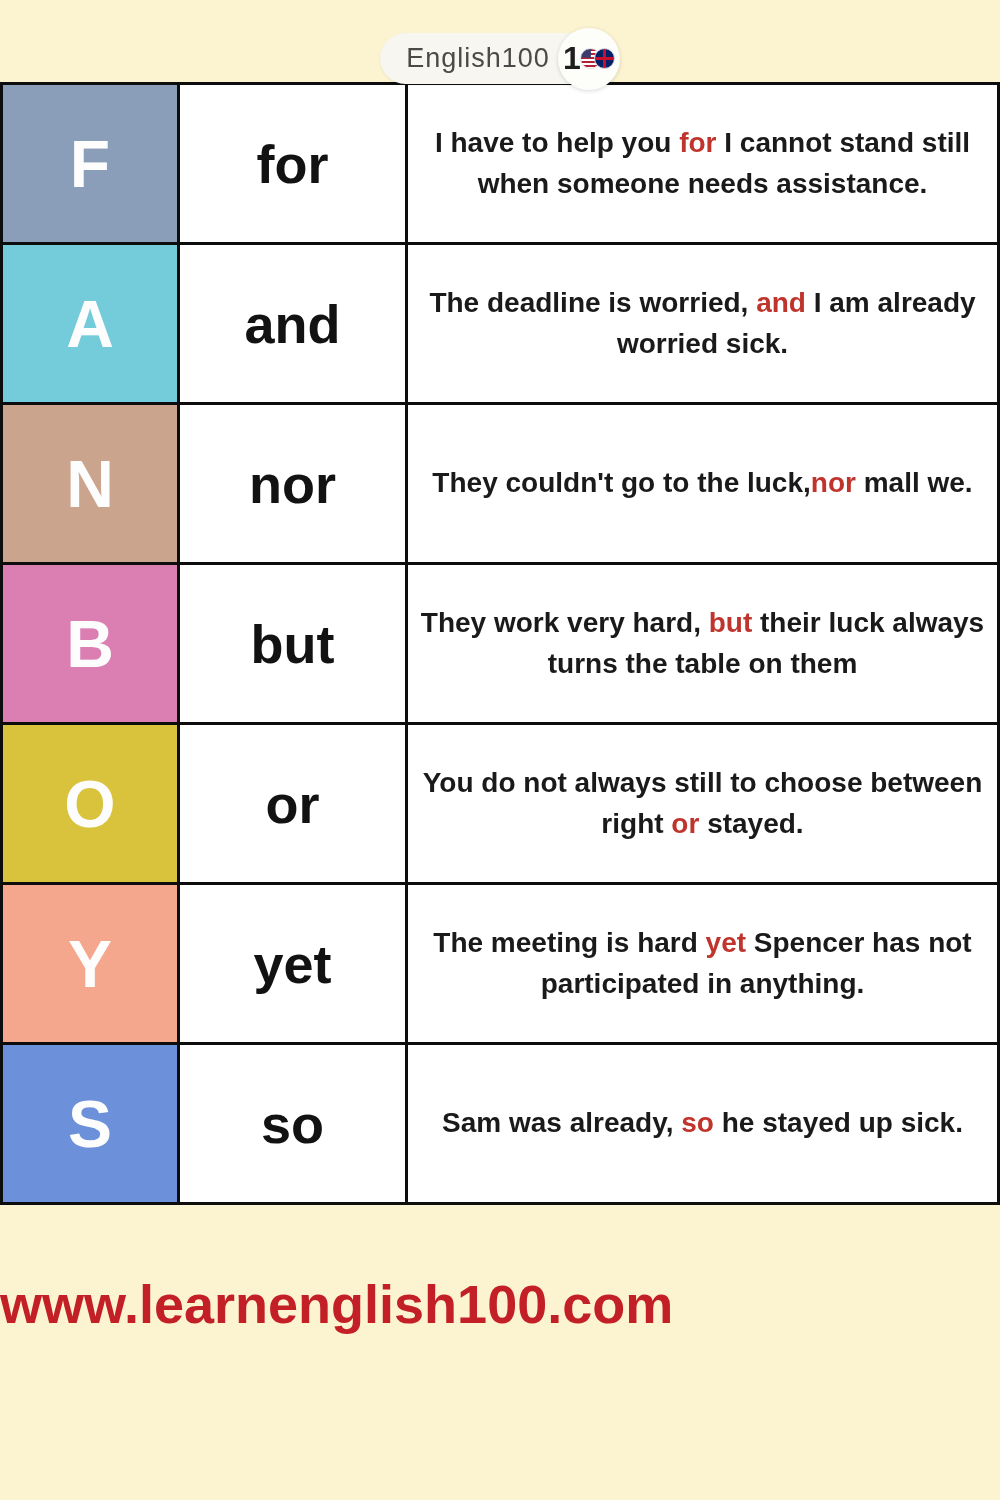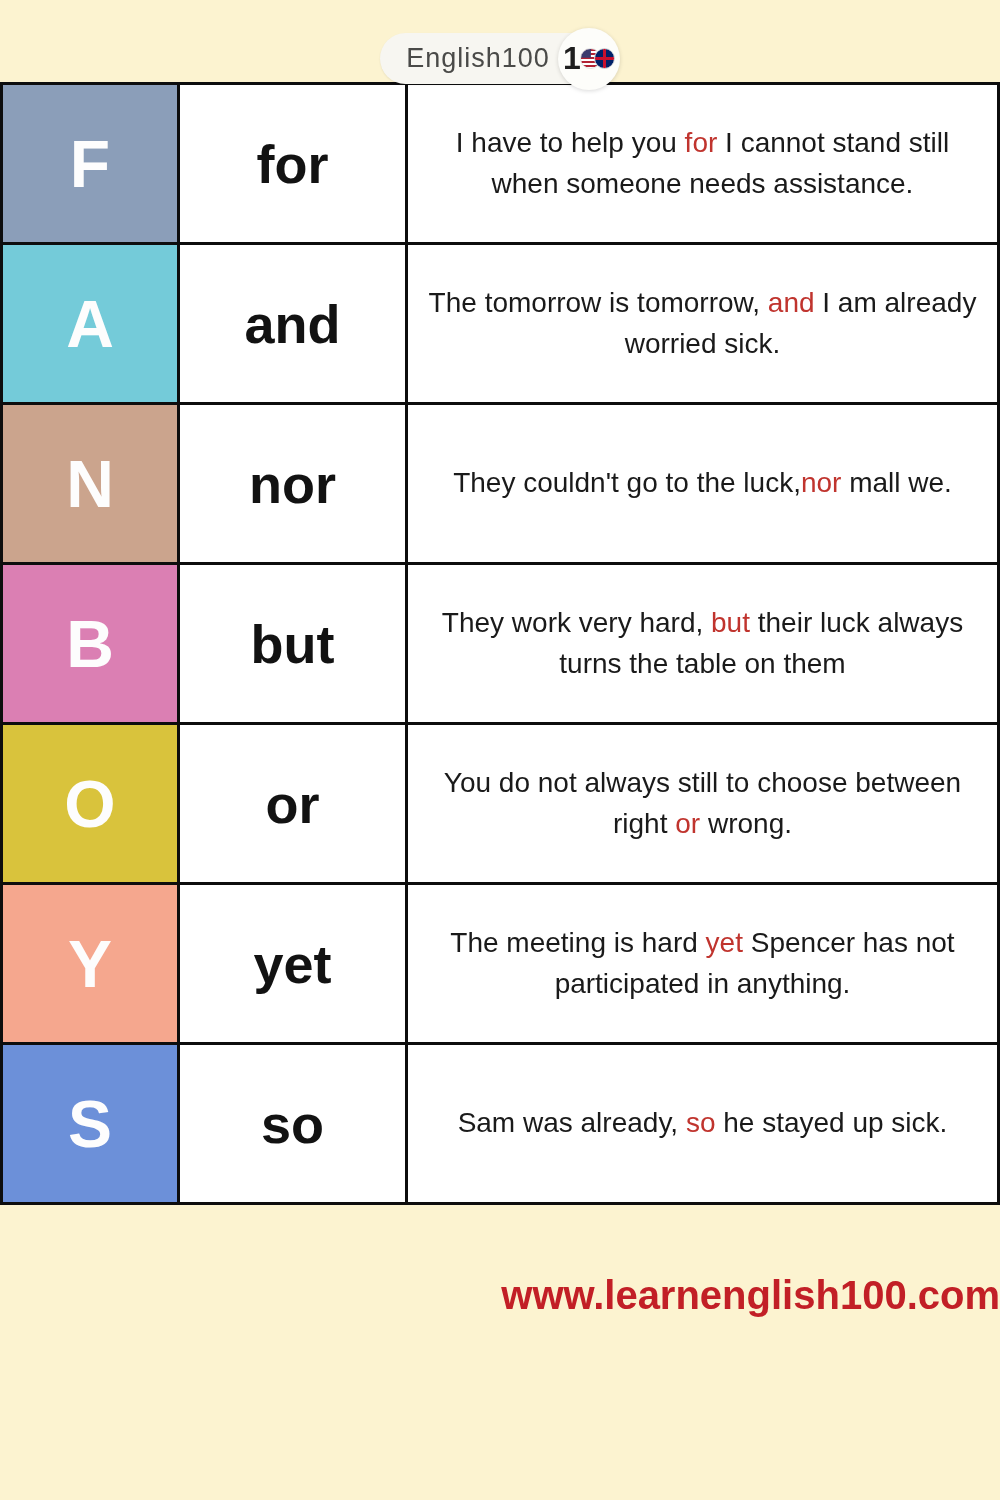--- a/index.html
+++ b/index.html
@@ -109,31 +109,31 @@
     text-align: center;
     color: #121212;
     font-size: 54px;
     font-weight: 700;
   }
   td.sentence-cell {
     background: #FFFFFF;
     text-align: center;
     color: #1A1A1A;
     font-size: 28px;
-    font-weight: 400;
+    font-weight: 700;
     line-height: 1.45;
     padding: 0 12px;
   }
   .conj-red { color: #C0342E; }
 
   
   .footer-url {
-    text-align: right;
+    text-align: left;
     color: #C21F26;
-    font-size: 40px;
+    font-size: 54px;
     font-weight: 700;
     margin-top: 68px;
   }
 </style>
 </head>
 <body>
 
 <div class="page">
 
   <div class="logo-wrap">
@@ -151,36 +151,36 @@
   <table class="fanboys">
     <tbody>
       <tr>
         <td class="letter-cell" style="background-color: rgb(139, 158, 185);">F</td>
         <td class="word-cell">for</td>
         <td class="sentence-cell"><span>I have to help you </span><span class="conj-red">for</span><span> I cannot stand still when someone needs assistance.</span></td>
       </tr>
       <tr>
         <td class="letter-cell" style="background-color: rgb(116, 203, 217);">A</td>
         <td class="word-cell">and</td>
-        <td class="sentence-cell"><span>The tomorrow is tomorrow, </span><span class="conj-red">and</span><span> I am already worried sick.</span></td>
+        <td class="sentence-cell"><span>The deadline is worried, </span><span class="conj-red">and</span><span> I am already worried sick.</span></td>
       </tr>
       <tr>
         <td class="letter-cell" style="background-color: rgb(203, 164, 141);">N</td>
         <td class="word-cell">nor</td>
         <td class="sentence-cell"><span>They couldn't go to the luck,</span><span class="conj-red">nor</span><span> mall we.</span></td>
       </tr>
       <tr>
         <td class="letter-cell" style="background-color: rgb(219, 127, 179);">B</td>
         <td class="word-cell">but</td>
         <td class="sentence-cell"><span>They work very hard, </span><span class="conj-red">but</span><span> their luck always turns the table on them</span></td>
       </tr>
       <tr>
         <td class="letter-cell" style="background-color: rgb(217, 195, 60);">O</td>
         <td class="word-cell">or</td>
-        <td class="sentence-cell"><span>You do not always still to choose between right </span><span class="conj-red">or</span><span> wrong.</span></td>
+        <td class="sentence-cell"><span>You do not always still to choose between right </span><span class="conj-red">or</span><span> stayed.</span></td>
       </tr>
       <tr>
         <td class="letter-cell" style="background-color: rgb(245, 167, 142);">Y</td>
         <td class="word-cell">yet</td>
         <td class="sentence-cell"><span>The meeting is hard </span><span class="conj-red">yet</span><span> Spencer has not participated in anything.</span></td>
       </tr>
       <tr>
         <td class="letter-cell" style="background-color: rgb(108, 144, 217);">S</td>
         <td class="word-cell">so</td>
         <td class="sentence-cell"><span>Sam was already, </span><span class="conj-red">so</span><span> he stayed up sick.</span></td>

